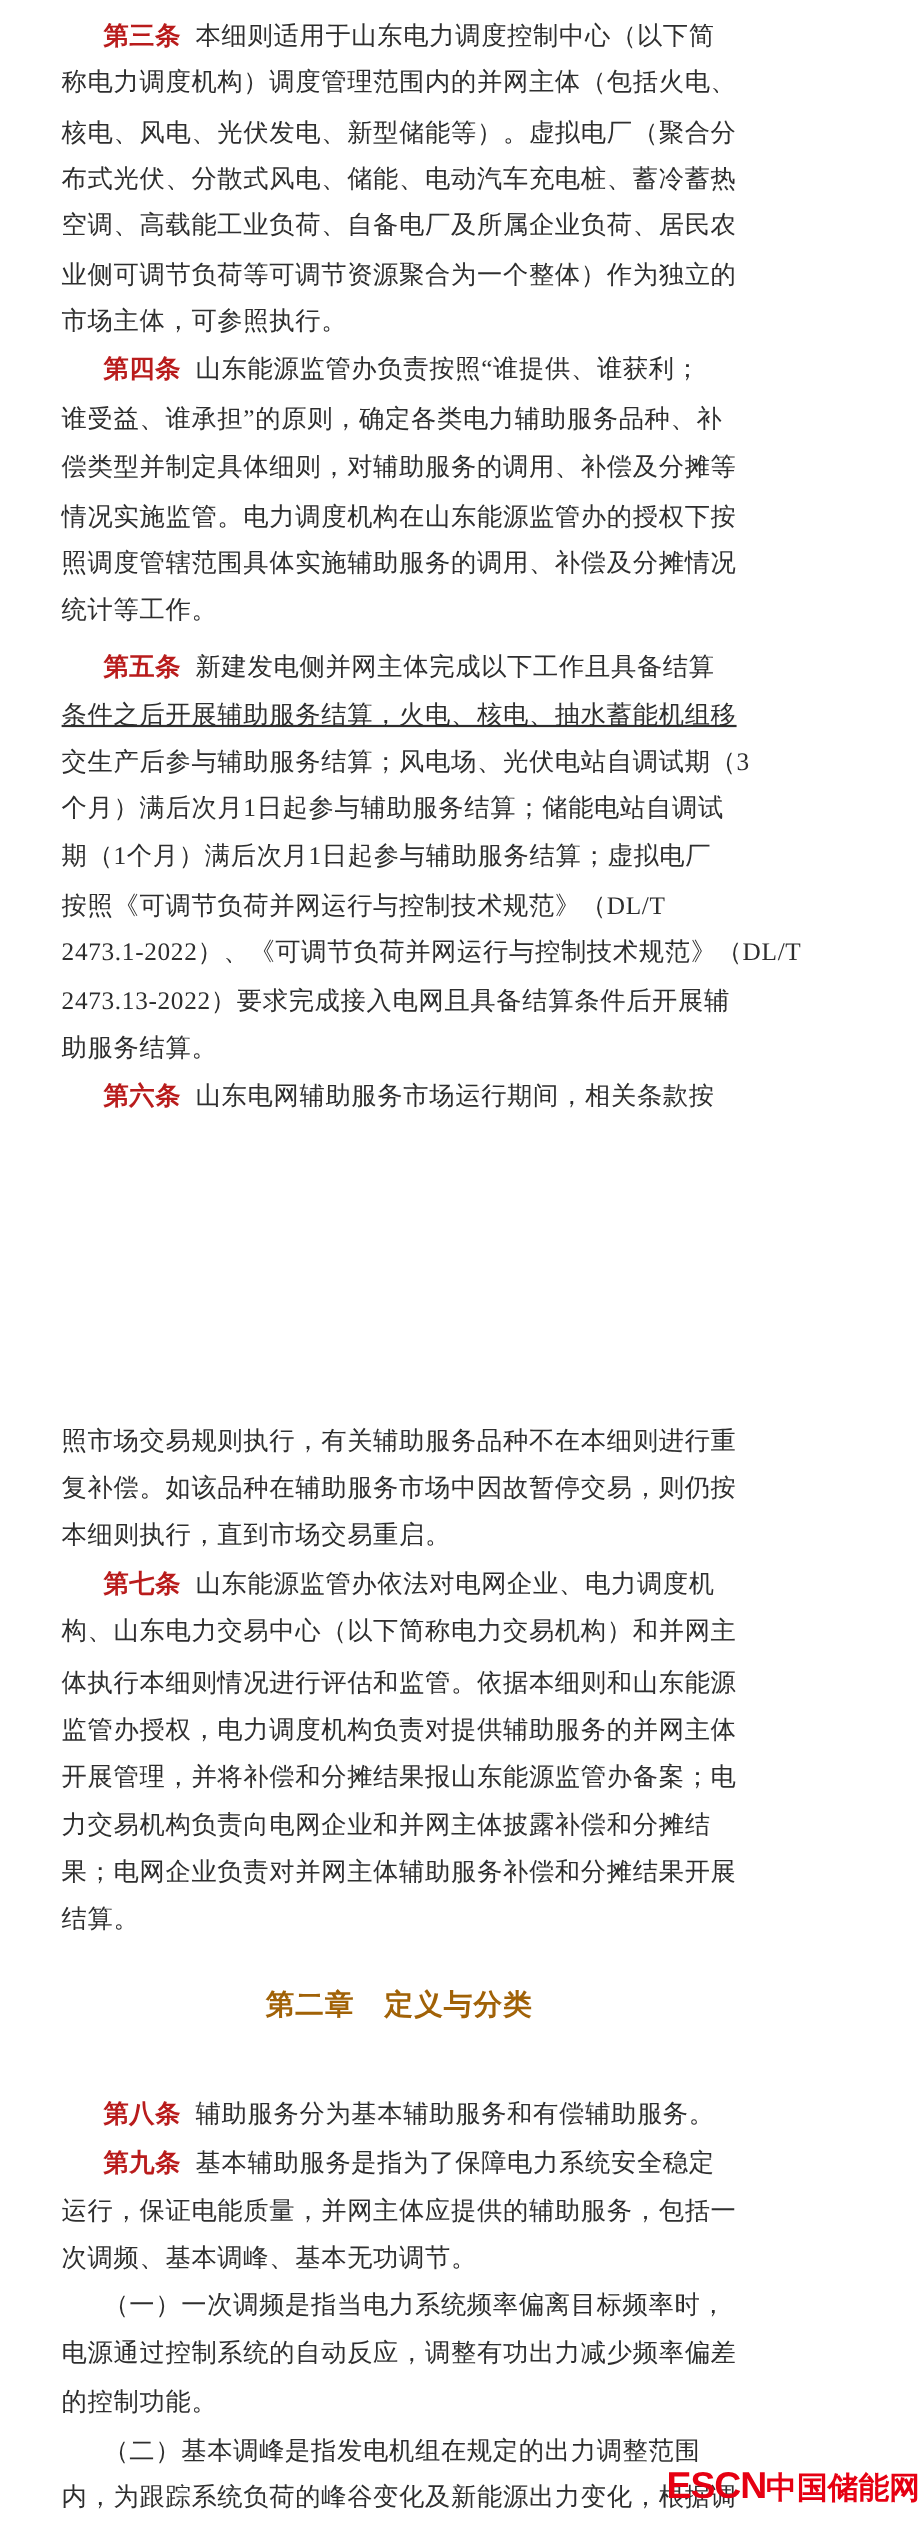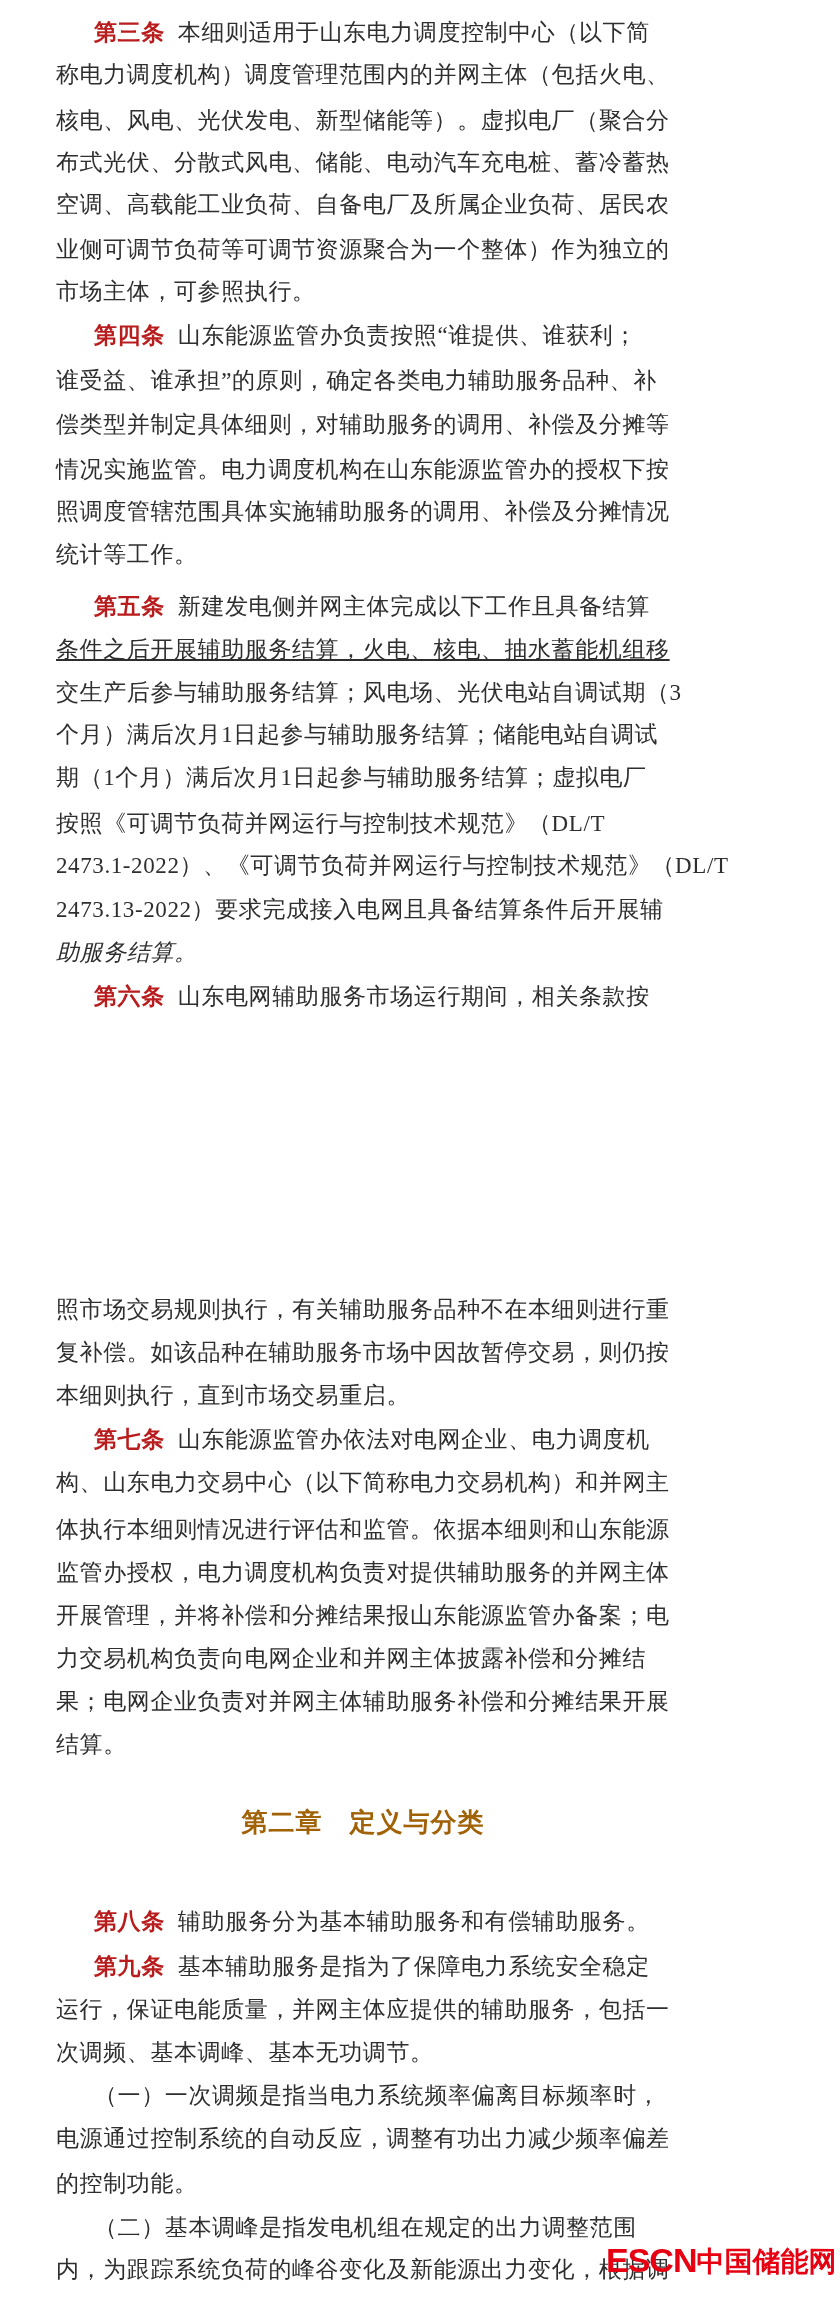--- a/index.html
+++ b/index.html
@@ -80,21 +80,21 @@
       <div class="line" style="top: 497px;"><span>照调度管辖范围具体实施辅助服务的调用、补偿及分摊情况</span></div>
       <div class="line" style="top: 540px;"><span>统计等工作。</span></div>
       <div class="line indent" style="top: 592px;"><span class="prefix">第五条</span><span>新建发电侧并网主体完成以下工作且具备结算</span></div>
       <div class="line" style="top: 635px; text-decoration: underline;"><span>条件之后开展辅助服务结算，火电、核电、抽水蓄能机组移</span></div>
       <div class="line" style="top: 678px;"><span>交生产后参与辅助服务结算；风电场、光伏电站自调试期（3</span></div>
       <div class="line" style="top: 720px;"><span>个月）满后次月1日起参与辅助服务结算；储能电站自调试</span></div>
       <div class="line" style="top: 763px;"><span>期（1个月）满后次月1日起参与辅助服务结算；虚拟电厂</span></div>
       <div class="line" style="top: 809px;"><span>按照《可调节负荷并网运行与控制技术规范》（DL/T</span></div>
       <div class="line" style="top: 851px;"><span>2473.1-2022）、《可调节负荷并网运行与控制技术规范》（DL/T</span></div>
       <div class="line" style="top: 895px;"><span>2473.13-2022）要求完成接入电网且具备结算条件后开展辅</span></div>
-      <div class="line" style="top: 938px; font-style: italic;"><span>助服务结算。</span></div>
+      <div class="line" style="top: 938px;"><span>助服务结算。</span></div>
       <div class="line indent" style="top: 982px;"><span class="prefix">第六条</span><span>山东电网辅助服务市场运行期间，相关条款按</span></div>
       <div class="line" style="top: 1295px;"><span>照市场交易规则执行，有关辅助服务品种不在本细则进行重</span></div>
       <div class="line" style="top: 1338px;"><span>复补偿。如该品种在辅助服务市场中因故暂停交易，则仍按</span></div>
       <div class="line" style="top: 1381px;"><span>本细则执行，直到市场交易重启。</span></div>
       <div class="line indent" style="top: 1425px;"><span class="prefix">第七条</span><span>山东能源监管办依法对电网企业、电力调度机</span></div>
       <div class="line" style="top: 1468px;"><span>构、山东电力交易中心（以下简称电力交易机构）和并网主</span></div>
       <div class="line" style="top: 1515px;"><span>体执行本细则情况进行评估和监管。依据本细则和山东能源</span></div>
       <div class="line" style="top: 1558px;"><span>监管办授权，电力调度机构负责对提供辅助服务的并网主体</span></div>
       <div class="line" style="top: 1601px;"><span>开展管理，并将补偿和分摊结果报山东能源监管办备案；电</span></div>
       <div class="line" style="top: 1644px;"><span>力交易机构负责向电网企业和并网主体披露补偿和分摊结</span></div>

